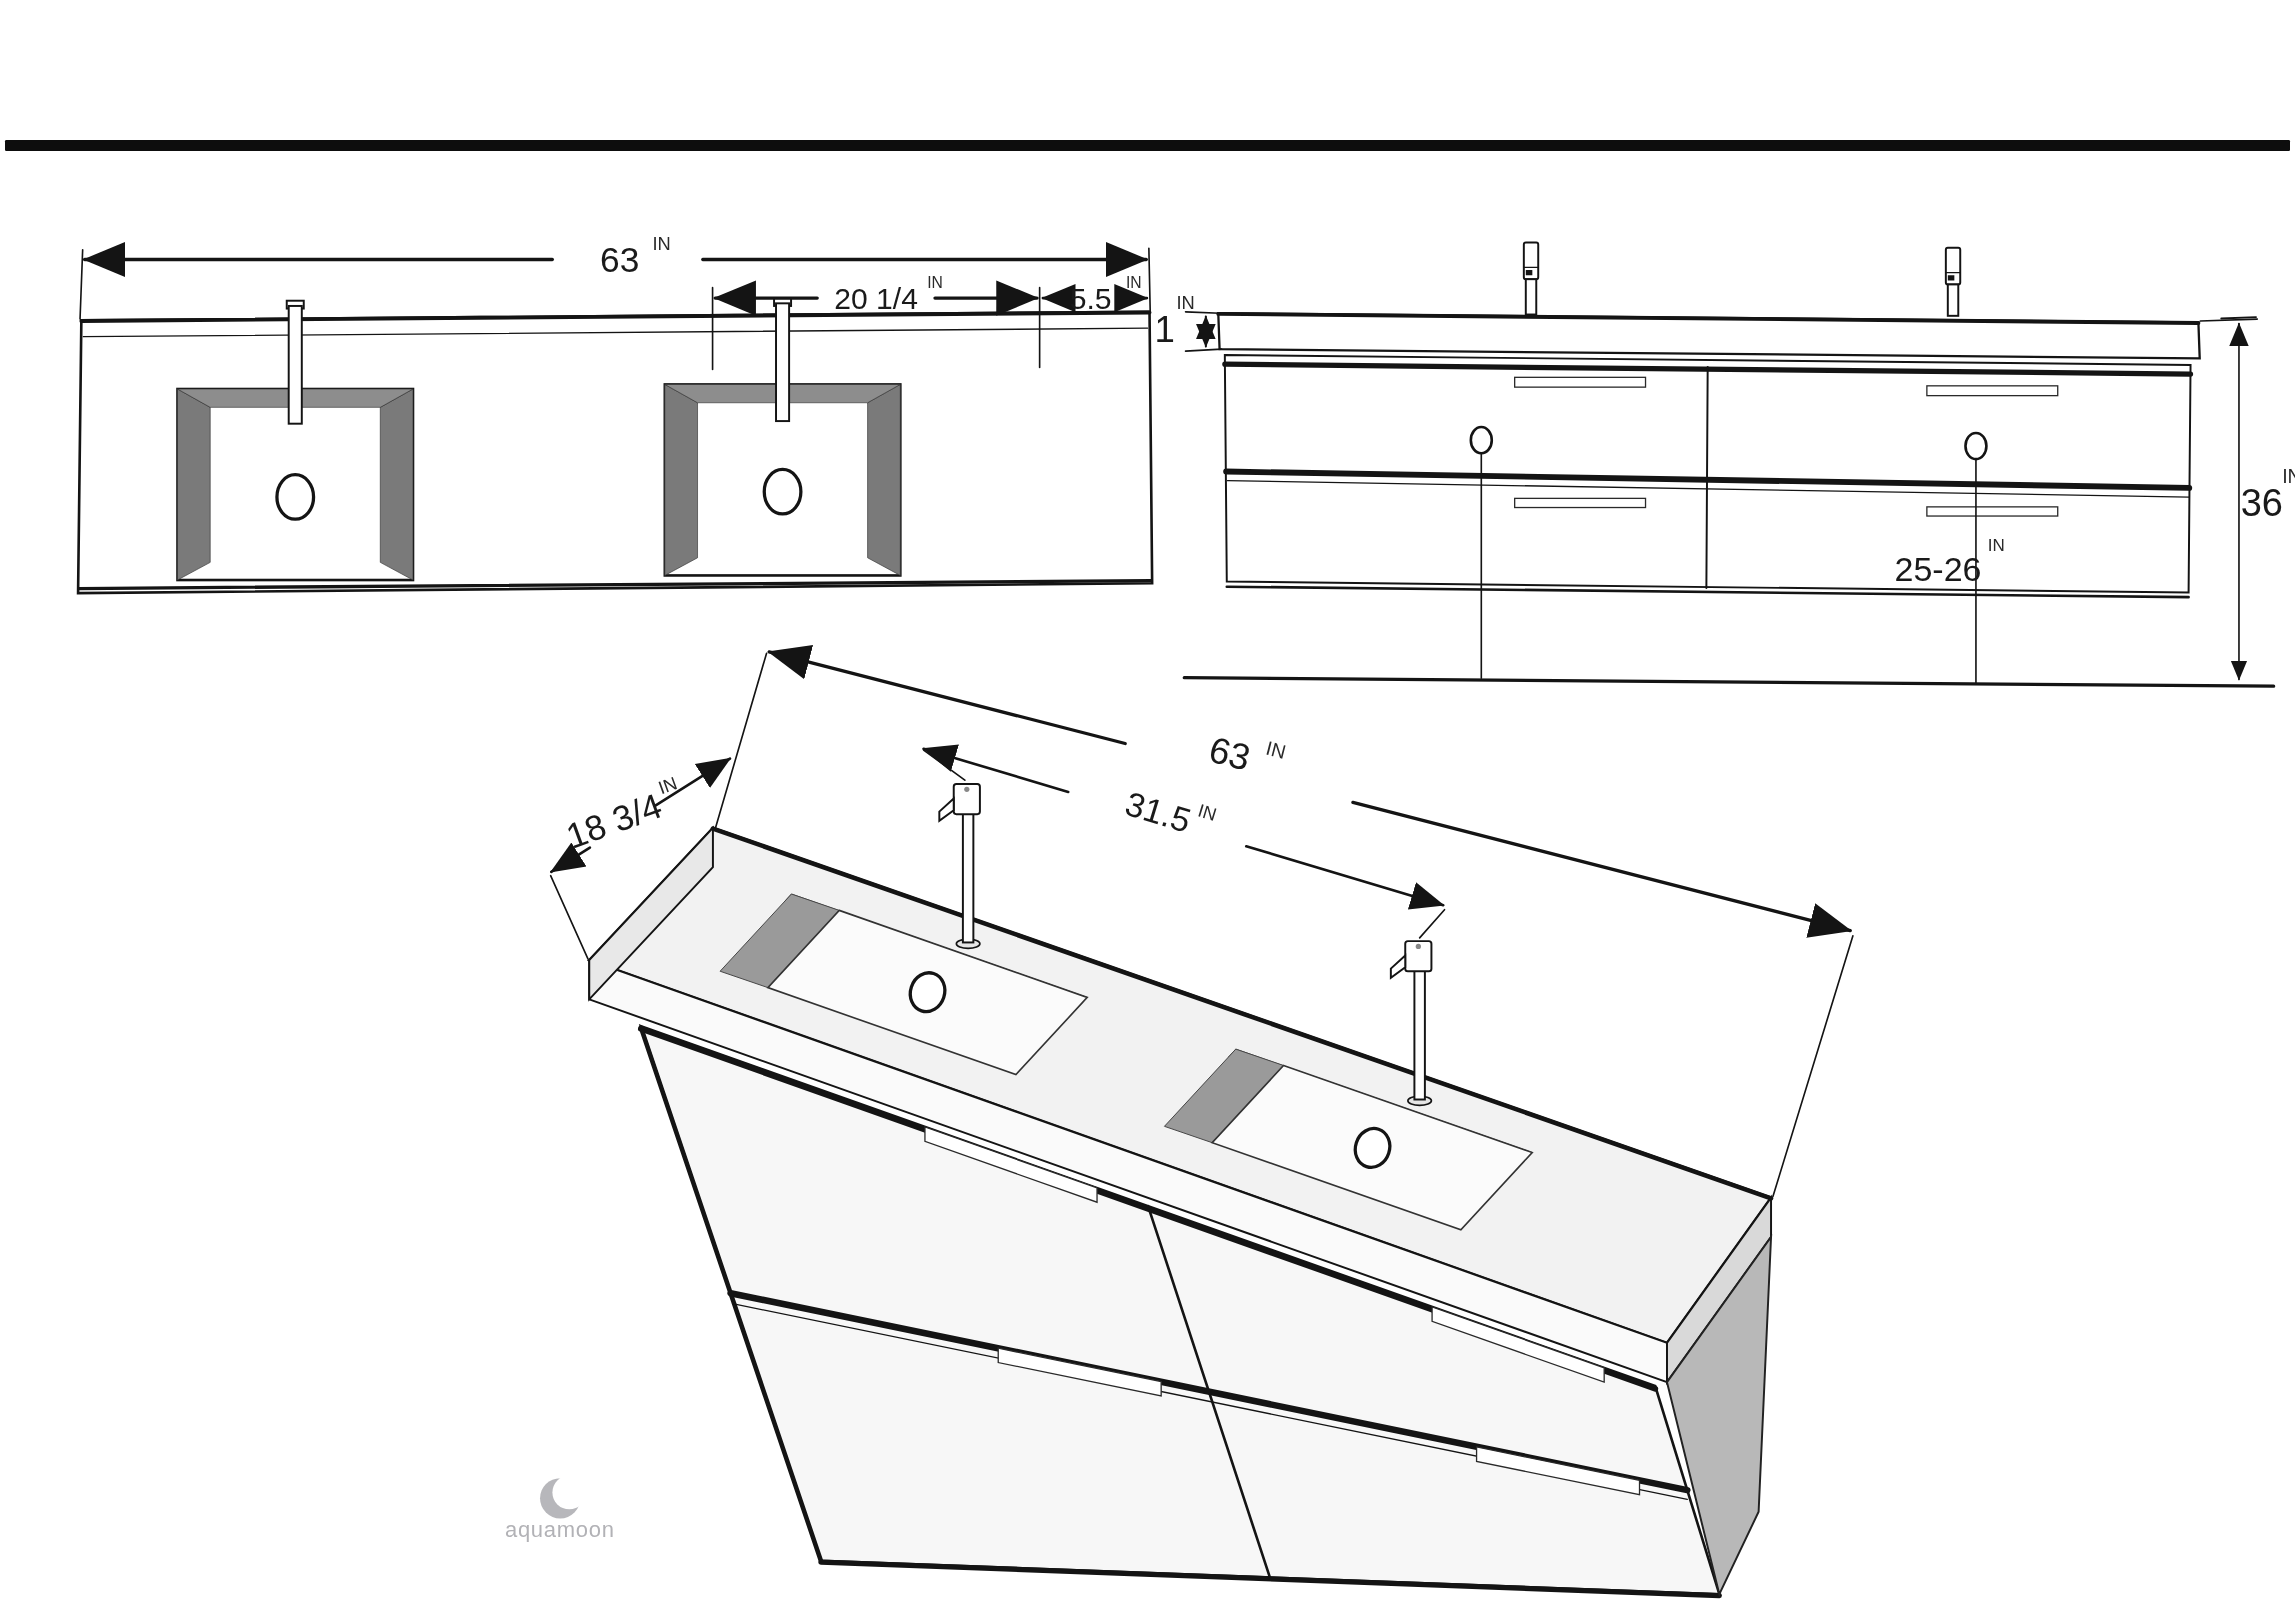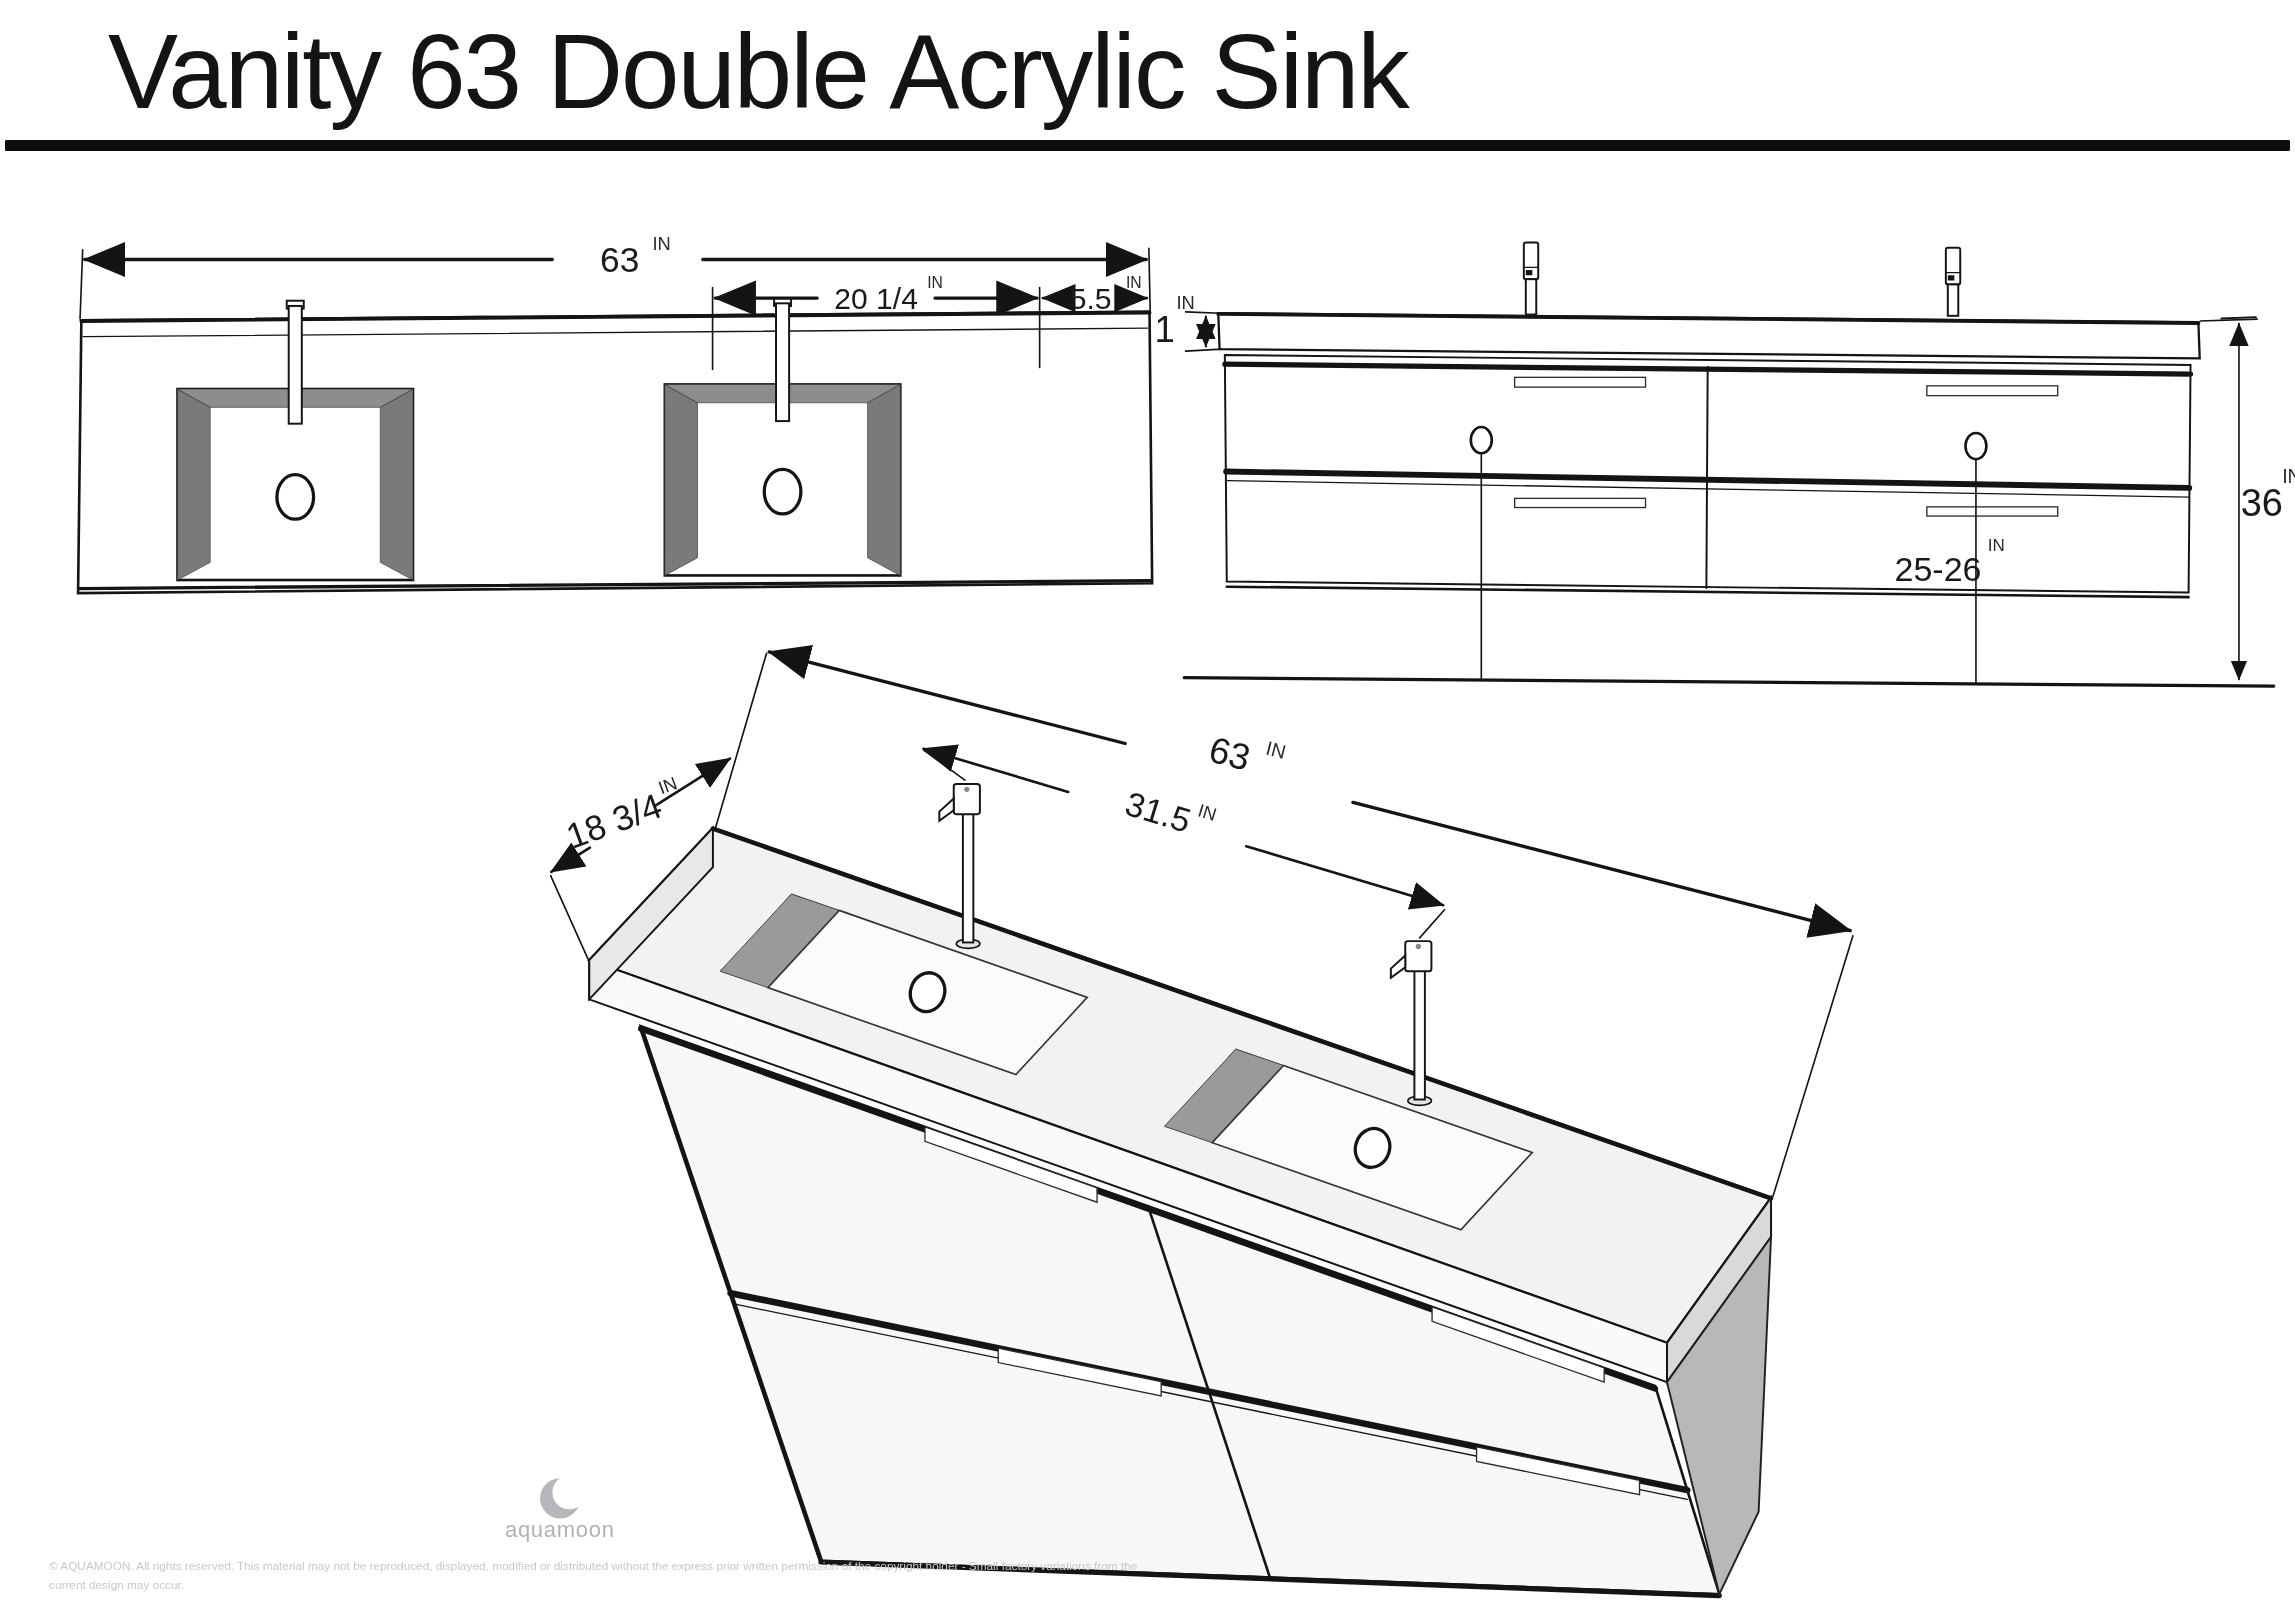--- a/index.html
+++ b/index.html
@@ -19,21 +19,20 @@
          font-size:22px;letter-spacing:0.7px;color:#b2b2b6;}
   #brand-icon{position:absolute;left:529px;top:1471px;}
   #copyright{position:absolute;left:49px;top:1557px;width:1116px;font-size:11.8px;
              line-height:1.6;color:#c8c8cc;}
 </style>
 </head>
 <body>
 
 <div id="canvas">
 
-  <div id="title">Vanity 63 Double Acrylic Sink</div>
   <div id="title-rule"></div>
 
   <svg id="top-view" class="view-svg" width="1112" height="406" viewBox="0 0 1700 620">
     <defs>
       <marker id="arrT" viewBox="0 0 12 12" refX="11.5" refY="6" markerWidth="13" markerHeight="13" orient="auto">
         <path d="M0,1 L12,6 L0,11 z" fill="#141414"></path>
       </marker>
     </defs>
 
     <polygon points="25,150 1658,137 1662,552 20,567" fill="#ffffff" stroke="#141414" stroke-width="4"></polygon>
@@ -255,16 +254,15 @@
       <polygon points="1368,580 1346,600 1346,614 1368,598" fill="#ffffff" stroke="#141414" stroke-width="3"></polygon>
       <circle cx="1388" cy="566" r="4" fill="#888"></circle>
     </g>
   </svg>
 
   <svg id="brand-icon" width="65" height="65" viewBox="0 0 100 100">
     <circle cx="48" cy="42" r="31" fill="#b7b7bb"></circle>
     <circle cx="62" cy="33" r="26" fill="#ffffff"></circle>
   </svg>
   <div id="brand">aquamoon</div>
-  <div id="copyright">© AQUAMOON. All rights reserved. This material may not be reproduced, displayed, modified or distributed without the express prior written permission of the copyright holder - Small factory variations from the current design may occur.</div>
 
 </div>
 
 
 </body></html>

